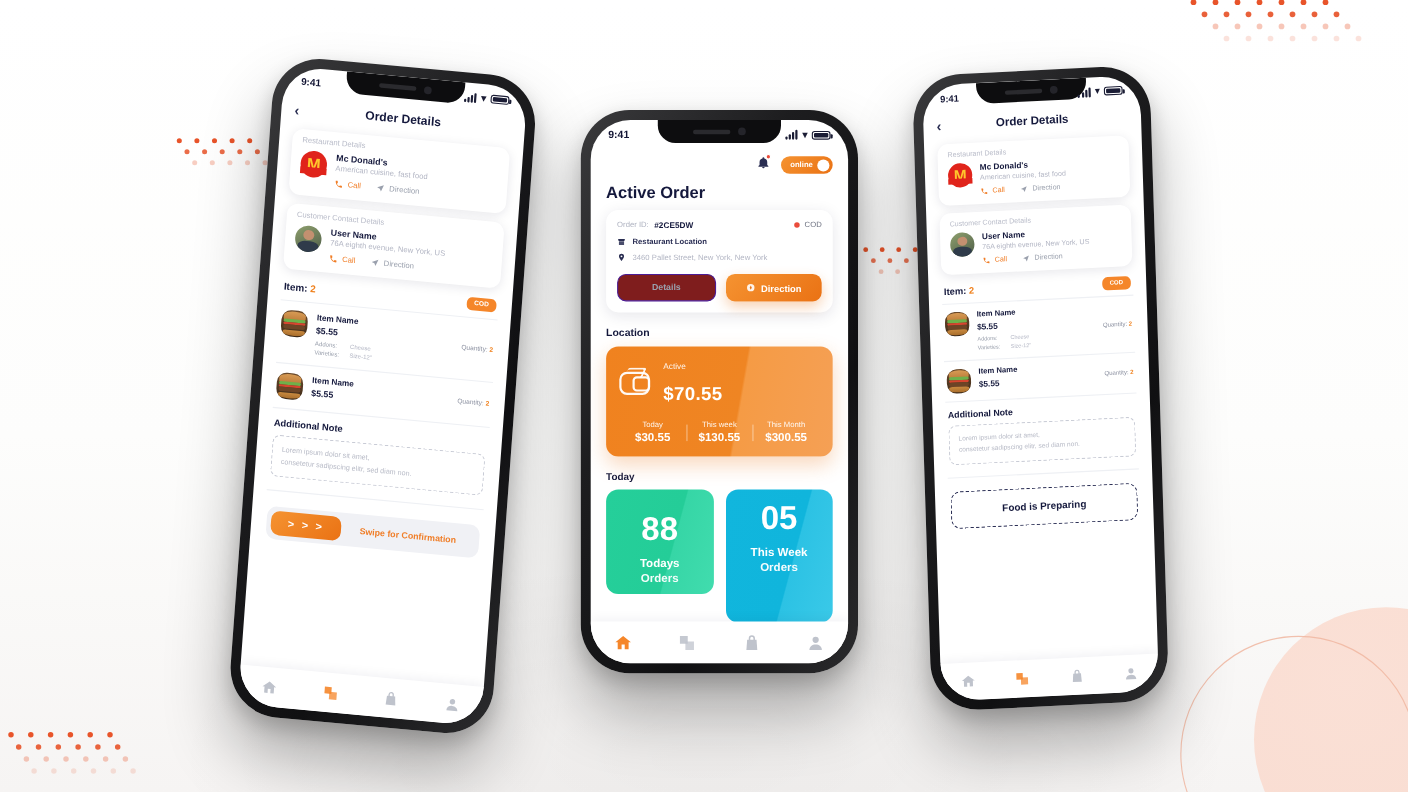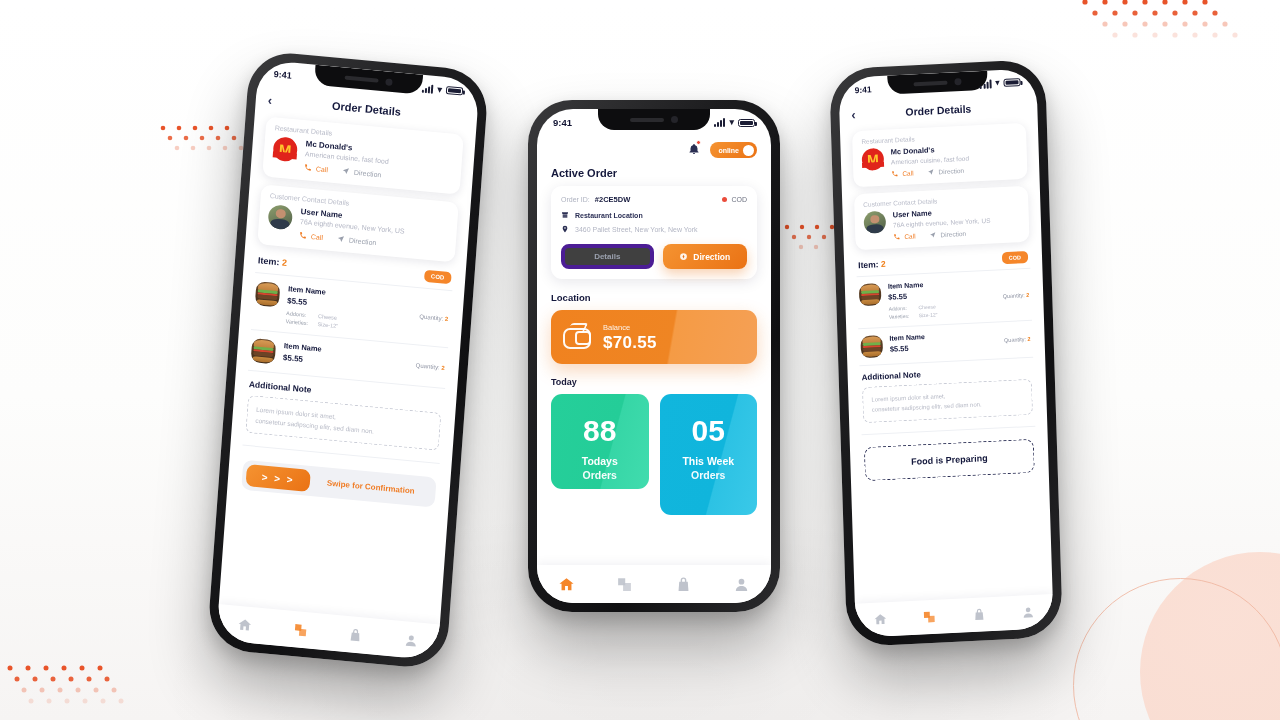--- a/index.html
+++ b/index.html
@@ -146,21 +146,21 @@
   .kv{ display:flex; align-items:center; }
   .kv .k{ color:#aeb2c0; }
   .kv .v{ color:#14183c; font-weight:bold; }
   .cod-pill{ display:flex; align-items:center; gap:4px; color:#6d7180; }
   .cod-pill .d{ width:5px; height:5px; border-radius:50%; background:#ea4c3b; flex:none; }
   .loc-row{ display:flex; align-items:center; gap:6px; color:#5b5f70; }
   .loc-row.faint{ color:#b3b6c4; }
 
   .btn-row{ display:flex; gap:9px; }
   .btn{ flex:1; border-radius:8px; display:flex; align-items:center; justify-content:center; gap:5px; font-weight:bold; }
-  .btn.ghost{ border:4px solid #4c1d95; color:#9aa0ad; background:#404040; }
+  .btn.ghost{ border:1px solid #4c1d95; color:#9aa0ad; background:#7f1d1d; }
   .btn.primary{ background:linear-gradient(135deg,#f59331,#ea7214); color:#fff; box-shadow:0 5px 12px rgba(234,114,20,0.32); }
 
   .earn-card{
     border-radius:11px; color:#fff; position:relative; overflow:hidden;
     background:linear-gradient(100deg,#f0821f 0%,#ef8523 58%,#f59b45 59%,#f5a055 100%);
     box-shadow:0 7px 18px rgba(234,114,20,0.28);
   }
   .earn-top{ display:flex; align-items:center; gap:12px; }
   .wallet{ border:2px solid rgba(255,255,255,.95); border-radius:7px; position:relative; flex:none; }
   .wallet::before{ content:""; position:absolute; right:-2px; top:50%; transform:translateY(-50%); width:12px; height:10px; border:2px solid rgba(255,255,255,.95); border-radius:4px; background:transparent; }
@@ -530,21 +530,21 @@
           </svg>
         <span class="nb"></span>
       </span>
       <span class="toggle" style="padding:2.5px 3px 2.5px 8px; font-size:7px;">
         <span>online</span>
         <span class="knob" style="width:11px;height:11px;"></span>
       </span>
     </div>
 
     <div style="padding:0 14px;">
-      <div class="sec-title" style="font-size:11px; margin:6px 0 7px;">Active Order</div>
+      <div class="sec-title" style="font-size:15px; margin:6px 0 7px;">Active Order</div>
 
       <div class="ord-card" style="padding:9px 10px 10px;text-align:center;">
         <div style="display:flex; align-items:center; justify-content:space-between;">
           <div class="kv" style="gap:5px; font-size:7px;">
             <span class="k">Order ID:</span>
             <span class="v" style="font-size:7.5px;">#2CE5DW</span>
           </div>
           <div class="cod-pill" style="font-size:7px;">
             <span class="d"></span>
               <span>COD</span>
@@ -577,35 +577,49 @@
           </span>
         </div>
       </div>
 
       <div class="sec-title" style="font-size:9.5px; margin:13px 0 7px;">Location</div>
 
       <div class="earn-card" style="padding:13px 12px 11px;">
         <div class="earn-top">
           <span class="wallet" style="width:28px;height:21px;"></span>
           <span>
-            <div class="bal-lbl" style="font-size:7.5px;">Balance</div>
-            <div class="bal-val" style="font-size:17px; margin-top:1px;">$70.55</div>
+            <div class="bal-lbl" style="font-size:7.5px;">Active</div>
+            <div class="bal-val" style="font-size:17px; margin-top:12px;">$70.55</div>
+          </span>
+        </div>
+        <div class="earn-grid" style="margin-top:14px;">
+          <span class="earn-col">
+            <div class="l" style="font-size:7px;">Today</div>
+            <div class="v" style="font-size:10.5px; margin-top:2px;">$30.55</div>
+          </span>
+          <span class="earn-col">
+            <div class="l" style="font-size:7px;">This week</div>
+            <div class="v" style="font-size:10.5px; margin-top:2px;">$130.55</div>
+          </span>
+          <span class="earn-col">
+            <div class="l" style="font-size:7px;">This Month</div>
+            <div class="v" style="font-size:10.5px; margin-top:2px;">$300.55</div>
           </span>
         </div>
       </div>
 
       <div class="sec-title" style="font-size:9px; margin:13px 0 7px;">Today</div>
 
       <div class="stat-grid">
         <span class="stat green" style="height:95px; padding-top:22px;">
           <div class="num" style="font-size:30px;">88</div>
           <div class="lbl" style="font-size:10.5px; margin-top:9px;">Todays</div>
           <div class="lbl2" style="font-size:10.5px; margin-top:2px;">Orders</div>
         </span>
-        <span class="stat blue" style="height:121px; padding-top:22px;text-align:center;">
+        <span class="stat blue" style="height:121px; padding-top:12px;text-align:center;">
           <div class="num" style="font-size:30px;">05</div>
           <div class="lbl" style="font-size:10.5px; margin-top:9px;">This Week</div>
           <div class="lbl2" style="font-size:10.5px; margin-top:2px;">Orders</div>
         </span>
       </div>
     </div>
 
     <div class="tabbar" style="height:38px;">
       <span class="tab-ico active">
         <svg width="17" height="17" viewBox="0 0 24 24" fill="currentColor">

